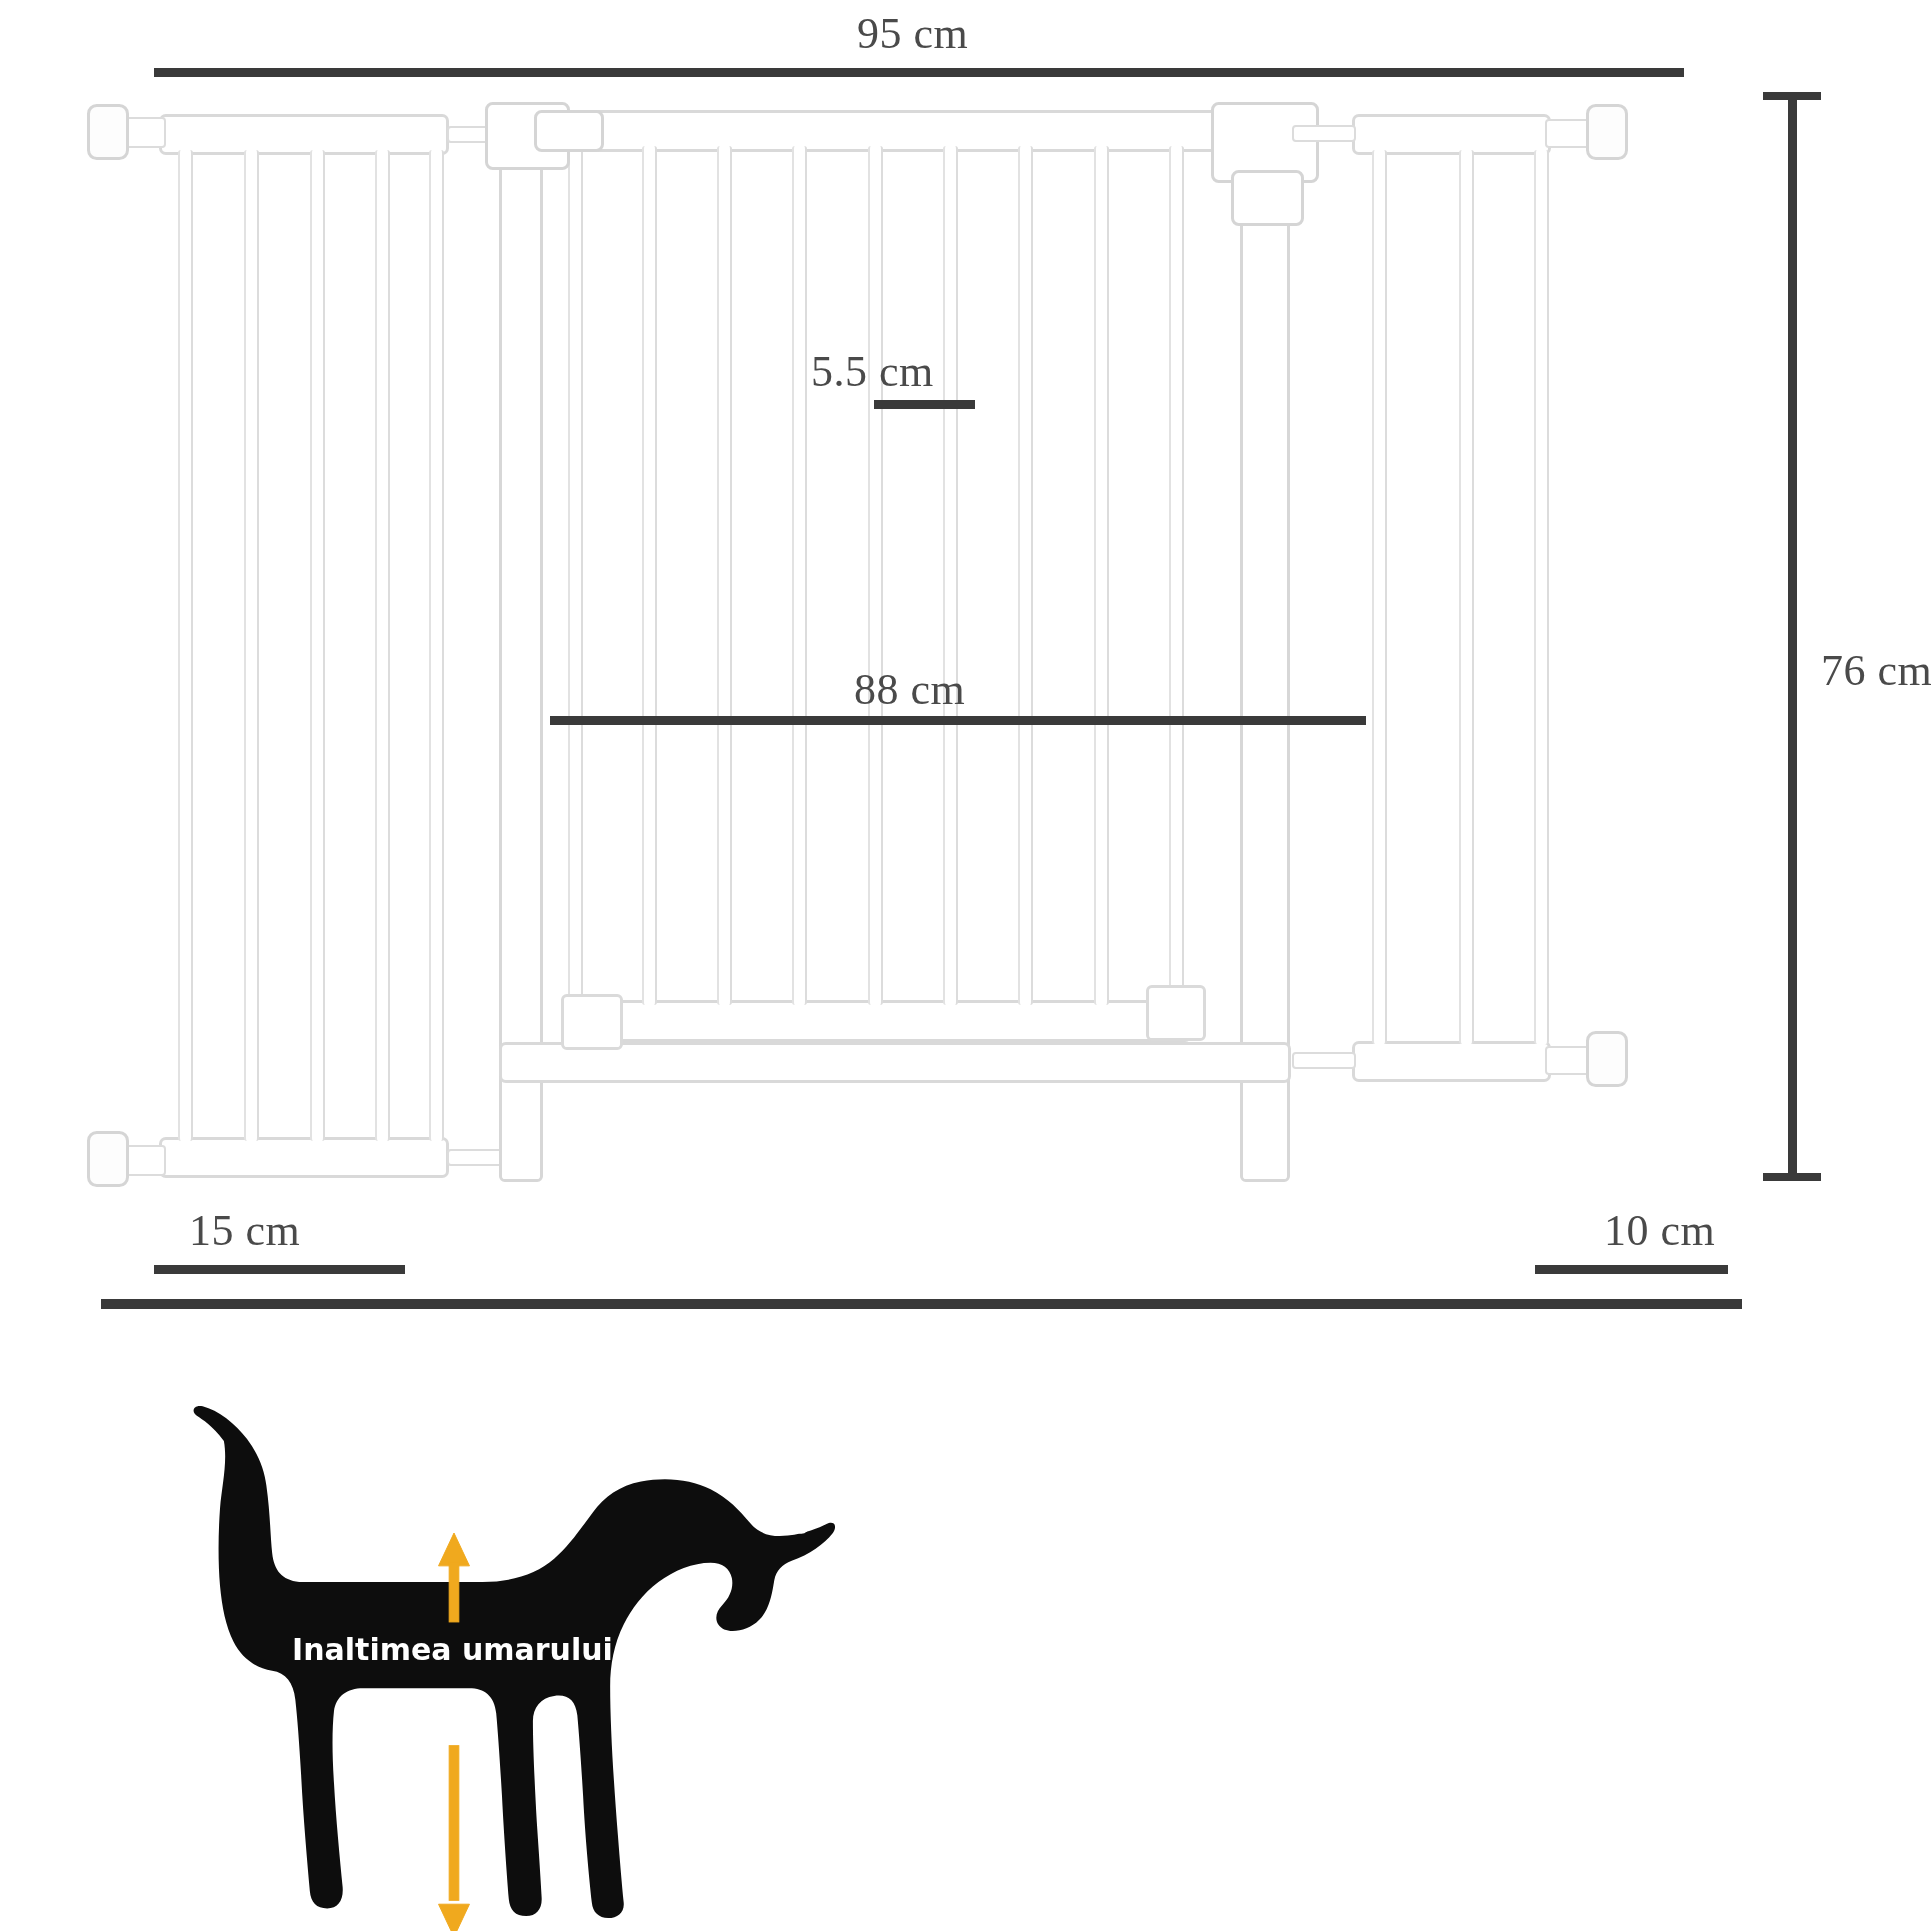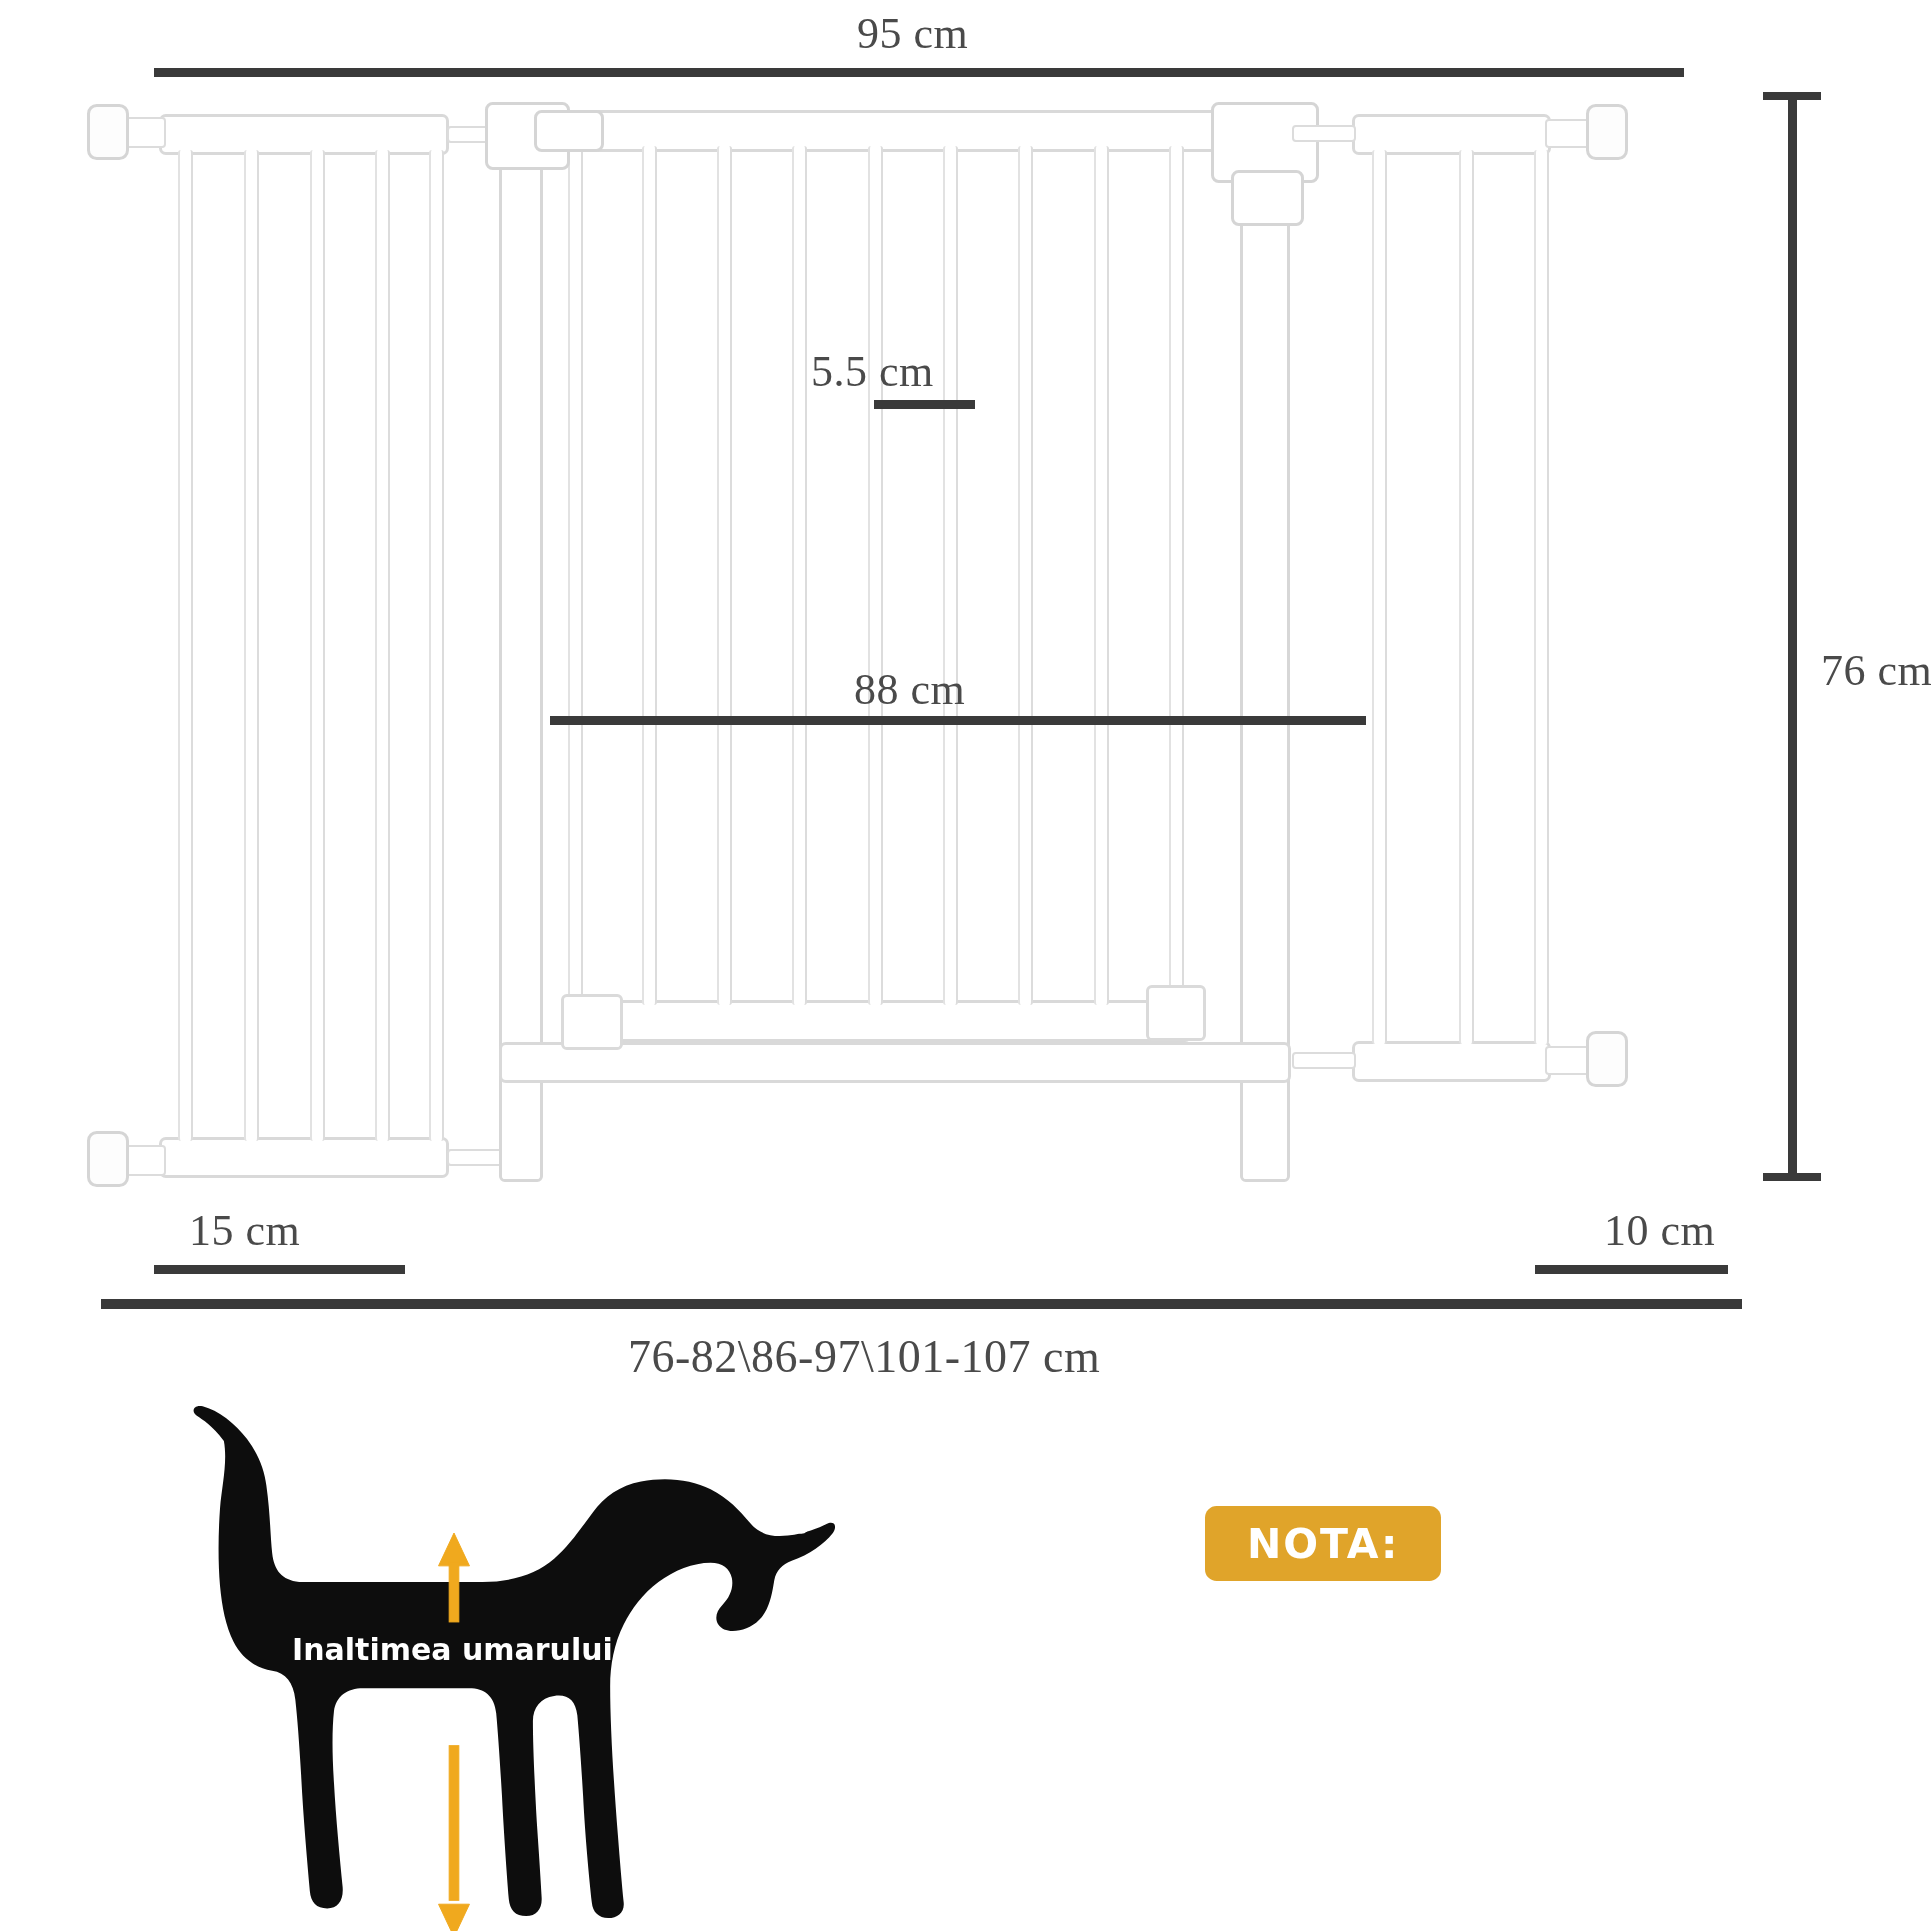--- a/index.html
+++ b/index.html
@@ -214,21 +214,20 @@
   <div class="rule" style="left:1763px; top:1173px; width:58px; height:7.7px;"></div>
   <div class="dim-label" style="left:1821px; top:645px;">76 cm</div>
 
   <div class="dim-label" style="left:189px; top:1205px;">15 cm</div>
   <div class="rule" style="left:154px; top:1265px; width:251px; height:8.7px;"></div>
 
   <div class="dim-label" style="left:1590px; top:1205px;margin-left:14px;">10 cm</div>
   <div class="rule" style="left:1535px; top:1265px; width:193px; height:8.7px;"></div>
 
   <div class="rule" style="left:101px; top:1299px; width:1641px; height:9.7px;"></div>
-  <div class="dim-label" style="left:628px; top:1330px; font-size:46px;">76-82\86-97\101-107 cm</div>
 
   <svg style="position:absolute; left:164px; top:1381px;" width="676" height="541" viewBox="0 0 700 560">
     <path fill="#0d0d0d" d="M62 62 C50 46 40 40 34 36 C28 32 30 24 40 26 C56 30 74 44 86 60
       C98 76 104 92 106 108 C110 136 110 160 112 178 C114 196 122 206 140 208
       L330 208 C360 208 386 200 404 184 C420 170 432 152 444 136 C456 120 472 108 494 104
       C520 99 546 102 566 112 C584 121 596 134 606 146 C616 158 628 162 646 160
       C664 158 678 152 686 148 C694 144 698 150 692 158 C684 168 668 180 650 186
       C640 190 634 196 632 206 C630 218 628 230 622 240 C616 250 606 256 596 258
       C586 260 578 258 574 252 C570 246 572 238 578 232 C586 224 590 214 588 204
       C586 194 578 188 566 188 C548 188 528 196 512 208 C496 220 484 236 476 252
@@ -249,17 +248,16 @@
     <g fill="#f0a91e" stroke="#f0a91e">
       <polygon points="30,0 14,34 46,34"></polygon>
       <rect x="25" y="30" width="10" height="62"></rect>
       <rect x="25" y="220" width="10" height="160"></rect>
       <polygon points="30,418 14,384 46,384"></polygon>
     </g>
   </svg>
 
   <div class="dog-label" style="left:268px; top:1632px;">Inaltimea umarului</div>
 
-  <div class="note-badge" style="left:1205px; top:1506px;">NOTA:</div>
 
 
 </div>
 
 
 </body></html>

